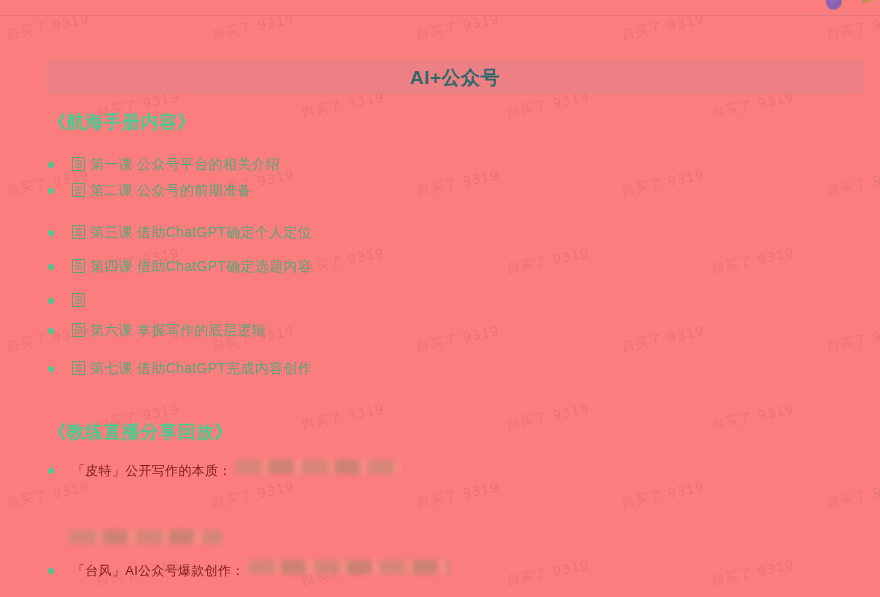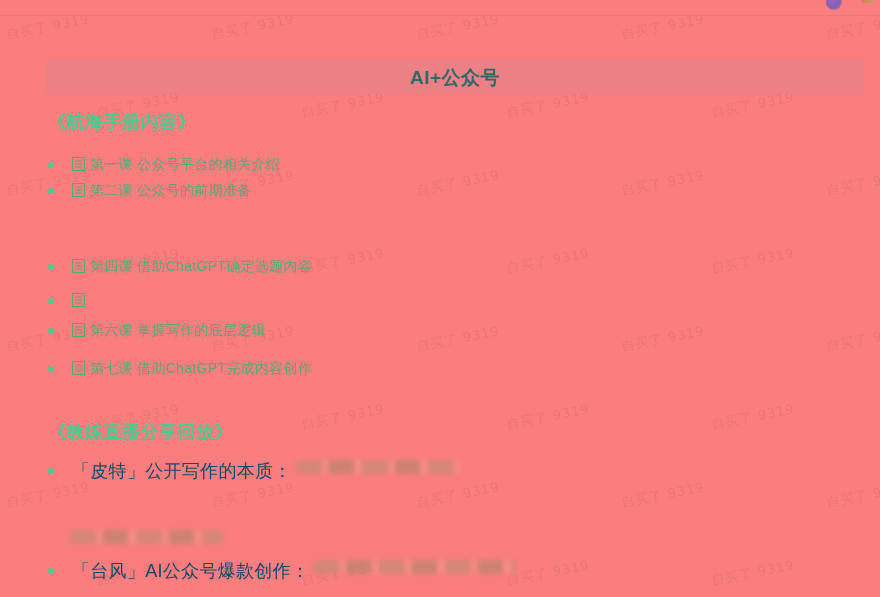--- a/index.html
+++ b/index.html
@@ -131,22 +131,22 @@
   .li-text {
     font-size: 14px;
     color: #55a878;
     line-height: 20px;
     letter-spacing: .3px;
   }
 
   
   .coach-row { align-items: flex-start; }
   .coach-text {
-    font-size: 18px;
-    color: #0c4a6e;
+    font-size: 13px;
+    color: #7f1d1d;
     line-height: 22px;
     letter-spacing: .3px;
   }
   .blur-chip {
     display: inline-block;
     height: 14px;
     margin-left: 4px;
     vertical-align: -2px;
     border-radius: 1px;
     background:
@@ -244,20 +244,32 @@
         <svg width="13" height="14" viewBox="0 0 13 14">
             <rect x="0.5" y="0.5" width="12" height="13" fill="none" stroke="#55a878" stroke-width="1"></rect>
             <line x1="3" y1="4" x2="10" y2="4" stroke="#55a878" stroke-width="1"></line>
             <line x1="3" y1="7" x2="10" y2="7" stroke="#55a878" stroke-width="1"></line>
             <line x1="3" y1="10" x2="10" y2="10" stroke="#55a878" stroke-width="1"></line>
           </svg>
       </span>
       <span class="li-text">第二课 公众号的前期准备</span>
     </div>
 
+    <div class="li-row" style="top:206px">
+      <span class="bullet"></span>
+      <span class="doc-icon">
+        <svg width="13" height="14" viewBox="0 0 13 14">
+            <rect x="0.5" y="0.5" width="12" height="13" fill="none" stroke="#55a878" stroke-width="1"></rect>
+            <line x1="3" y1="4" x2="10" y2="4" stroke="#55a878" stroke-width="1"></line>
+            <line x1="3" y1="7" x2="10" y2="7" stroke="#55a878" stroke-width="1"></line>
+            <line x1="3" y1="10" x2="10" y2="10" stroke="#55a878" stroke-width="1"></line>
+          </svg>
+      </span>
+      <span class="li-text">第三课 借助ChatGPT确定个人定位</span>
+    </div>
 
     <div class="li-row" style="top:240px">
       <span class="bullet"></span>
       <span class="doc-icon">
         <svg width="13" height="14" viewBox="0 0 13 14">
             <rect x="0.5" y="0.5" width="12" height="13" fill="none" stroke="#55a878" stroke-width="1"></rect>
             <line x1="3" y1="4" x2="10" y2="4" stroke="#55a878" stroke-width="1"></line>
             <line x1="3" y1="7" x2="10" y2="7" stroke="#55a878" stroke-width="1"></line>
             <line x1="3" y1="10" x2="10" y2="10" stroke="#55a878" stroke-width="1"></line>
           </svg>

